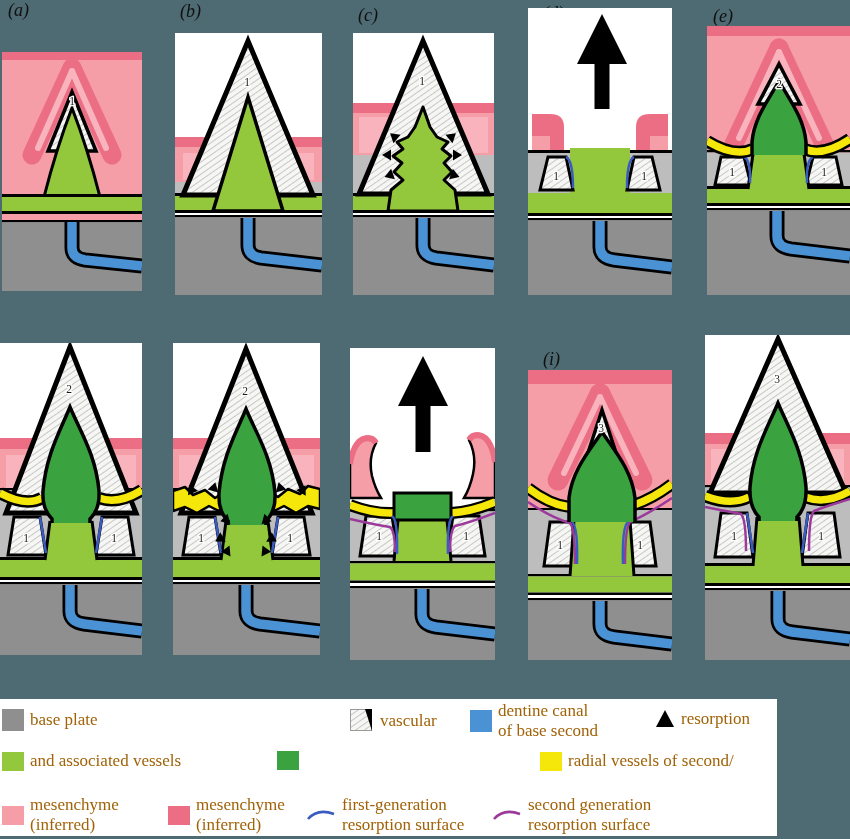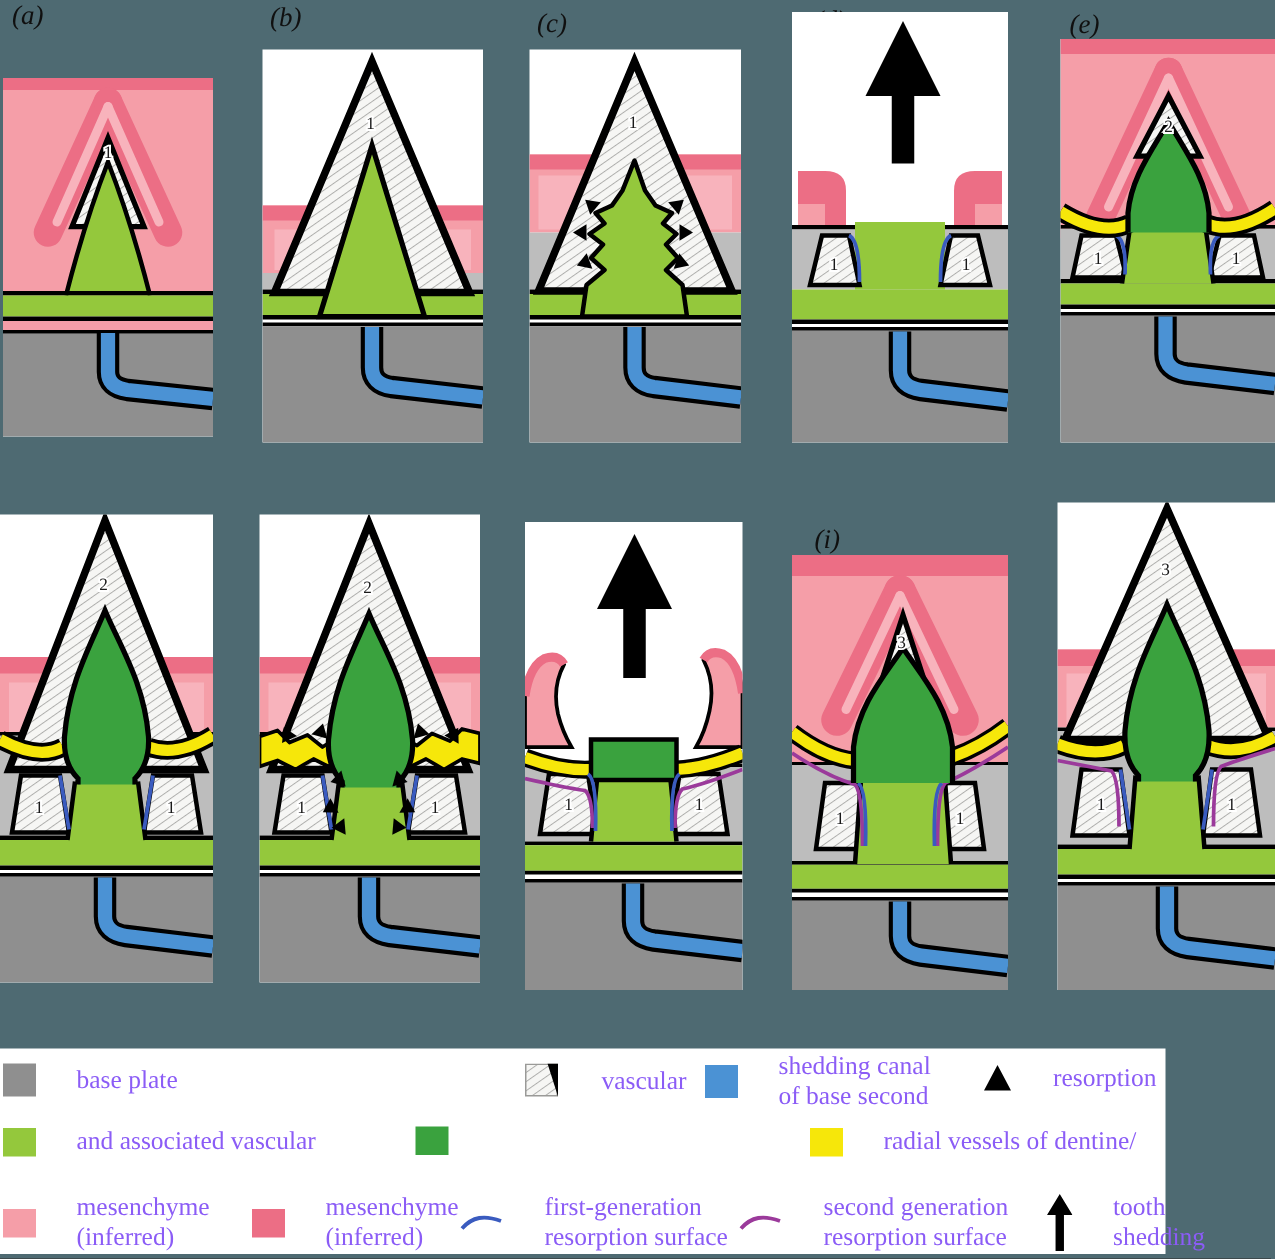--- a/index.html
+++ b/index.html
@@ -2,22 +2,22 @@
 <html style="--bg: #4e6a72; --ink: #000000; --mes: #f59ea8; --mes2: #f8b3bc; --epi: #ec6e85; --pulp1: #94c83c; --pulp2: #3aa23e; --radial: #f6e70a; --canal: #4b92d4; --base: #8f8f8f; --bone: #bdbdbd; --line1: #3a5bbf; --line2: #9b3a9b;"><head>
 <meta charset="utf-8">
 <style>
   html,body{margin:0;padding:0;background:#333;}
   .figure{position:relative;width:850px;height:839px;background:var(--bg);overflow:hidden;
           font-family:"Liberation Serif",serif;}
   .panel{position:absolute;background:#fff;}
   .panel svg{display:block;width:100%;height:100%;}
   .plabel{position:absolute;font:italic 18px "Liberation Serif",serif;color:#101010;}
   .legend{position:absolute;left:0;top:699px;width:777px;height:137px;background:#fff;}
-  .lg{position:absolute;display:flex;align-items:center;gap:27px;
-      font:17px/20px "Liberation Serif",serif;color:#8b5cf6;white-space:nowrap;}
+  .lg{position:absolute;display:flex;align-items:center;gap:6px;
+      font:17px/20px "Liberation Serif",serif;color:#a16207;white-space:nowrap;}
   .sq{width:22px;height:22px;flex:0 0 auto;}
   .sq2{width:22px;height:19px;flex:0 0 auto;}
   .lbl span{display:block;}
   
   .sI{stroke:var(--ink);fill:none}
   .sE{stroke:var(--epi);fill:none}
   .sM2{stroke:var(--mes2);fill:none}
   .sY{stroke:var(--radial);fill:none}
   .sC{stroke:var(--canal);fill:none}
   .sB1{stroke:var(--line1);fill:none}
@@ -389,46 +389,46 @@
       <rect x="0.5" y="0.5" width="21" height="21" fill="url(#hatch)" stroke="#9a9a98"></rect>
       <polygon points="15,0 22,0 22,22" fill="var(--ink)"></polygon>
     </svg>
     <span class="lbl">
           <span>vascular</span>
         </span>
   </div>
   <div class="lg" style="left:470px;top:2px">
     <div class="sq" style="background:var(--canal)"></div>
     <span class="lbl">
-          <span>shedding canal</span>
+          <span>dentine canal</span>
           <span>of base second</span>
         </span>
   </div>
   <div class="lg" style="left:655px;top:10px">
     <svg width="20" height="18">
       <polygon points="10,0 19,17 1,17" fill="var(--ink)"></polygon>
     </svg>
     <span class="lbl">
           <span>resorption</span>
         </span>
   </div>
 
   <div class="lg" style="left:2px;top:52px">
     <div class="sq2" style="background:var(--pulp1)"></div>
     <span class="lbl">
-          <span>and associated vascular</span>
+          <span>and associated vessels</span>
         </span>
   </div>
   <div class="lg" style="left:277px;top:52px">
     <div class="sq2" style="background:var(--pulp2)"></div>
   </div>
   <div class="lg" style="left:540px;top:52px">
     <div class="sq2" style="background:var(--radial)"></div>
     <span class="lbl">
-          <span>radial vessels of dentine/</span>
+          <span>radial vessels of second/</span>
         </span>
   </div>
 
   <div class="lg" style="left:2px;top:96px">
     <div class="sq2" style="background:var(--mes)"></div>
     <span class="lbl">
           <span>mesenchyme</span>
           <span>(inferred)</span>
         </span>
   </div>
@@ -450,24 +450,15 @@
   </div>
   <div class="lg" style="left:492px;top:96px">
     <svg width="30" height="16">
       <path d="M2,12 C9,4 17,3 28,7" stroke="var(--line2)" stroke-width="2.6" fill="none"></path>
     </svg>
     <span class="lbl">
           <span>second generation</span>
           <span>resorption surface</span>
         </span>
   </div>
-  <div class="lg" style="left:698px;top:96px">
-    <svg width="17" height="38">
-      <polygon points="8.5,0 17,14 11.3,14 11.3,38 5.7,38 5.7,14 0,14" fill="var(--ink)"></polygon>
-    </svg>
-    <span class="lbl">
-          <span>tooth</span>
-          <span>shedding</span>
-        </span>
-  </div>
 
 </div>
 </div>
 
 </body></html>

